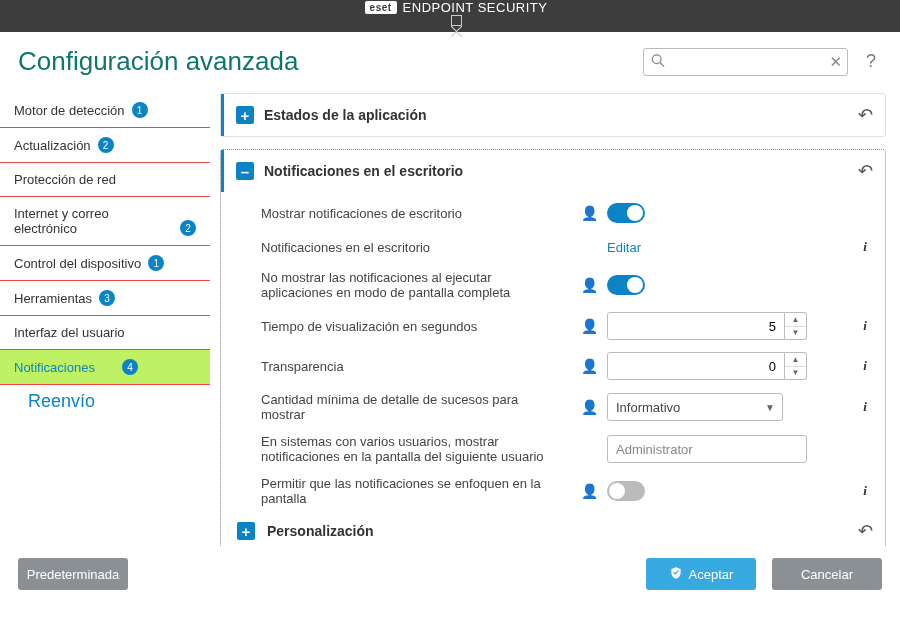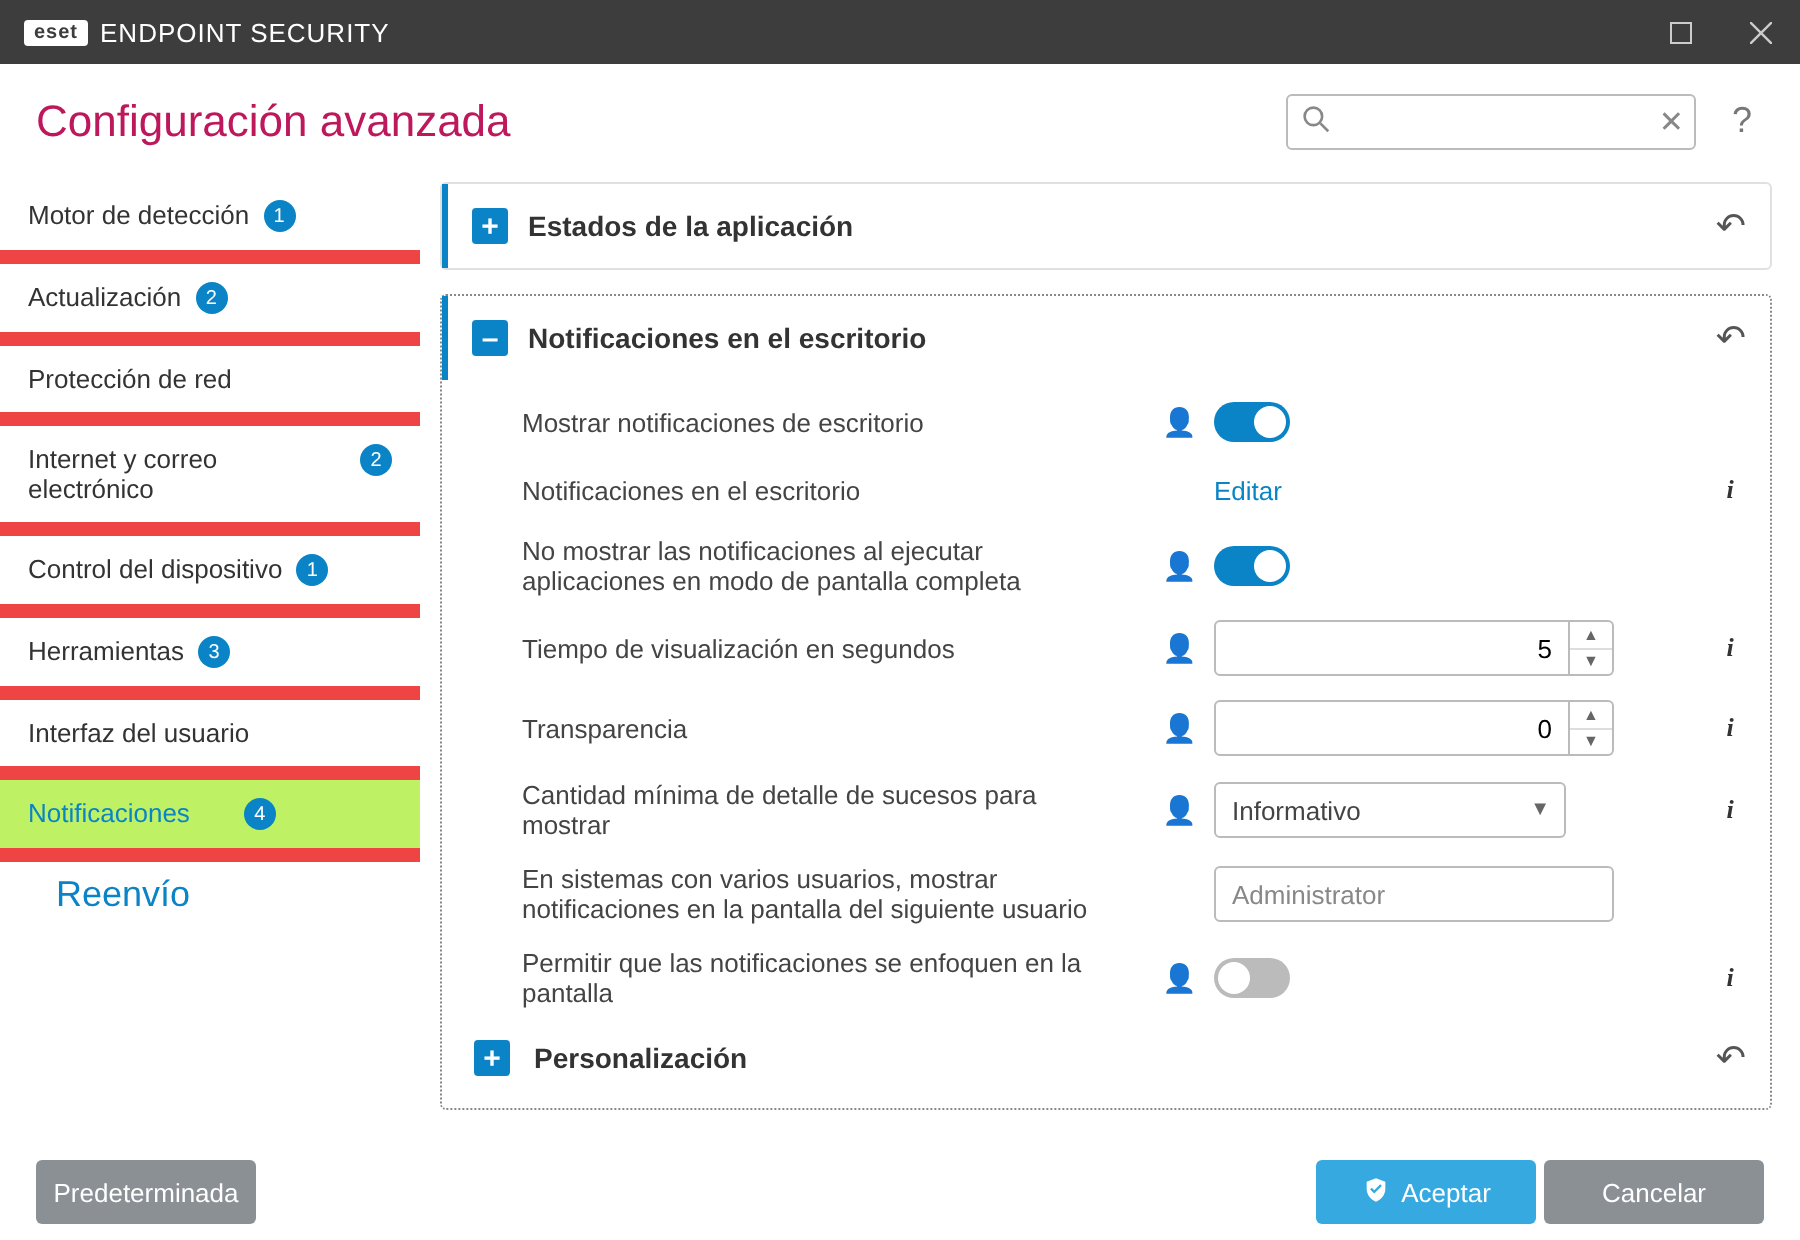--- a/index.html
+++ b/index.html
@@ -15,20 +15,21 @@
     flex-direction: column;
   }
   
   .titlebar {
     background: #3d3d3d;
     color: #fff;
     height: 32px;
     display: flex;
     align-items: center;
     padding: 0 0 0 12px;
+    flex-direction: column;
   }
   .titlebar-brand {
     display: flex;
     align-items: center;
     gap: 6px;
     font-size: 13px;
     letter-spacing: 0.5px;
   }
   .brand-eset {
     background: #fff;
@@ -50,23 +51,23 @@
     color: #ccc;
   }
   
   .header {
     display: flex;
     align-items: center;
     padding: 14px 18px 10px 18px;
     gap: 12px;
   }
   .page-title {
-    font-size: 22px;
+    font-size: 26px;
     font-weight: 400;
-    color: #be185d;
+    color: #0f766e;
     flex: 1;
   }
   .search-wrap {
     position: relative;
     width: 205px;
   }
   .search-input {
     width: 100%;
     height: 28px;
     border: 1px solid #bbb;
@@ -95,25 +96,25 @@
     display: flex;
     overflow: hidden;
   }
   .sidebar {
     width: 210px;
     padding: 6px 0 0 0;
     overflow-y: auto;
   }
   .side-item {
     display: flex;
-    align-items: flex-start;
+    align-items: flex-end;
     padding: 9px 14px;
     cursor: pointer;
     color: #333;
-    border-bottom: 7px solid #ef4444;
+    border-bottom: 1px solid #ef4444;
     gap: 7px;
   }
   .side-item.selected { background: #bef264; color: #0a84c6; gap: 27px; }
   .badge {
     background: #0a84c6;
     color: #fff;
     font-size: 10px;
     min-width: 16px;
     height: 16px;
     border-radius: 8px;
@@ -252,22 +253,22 @@
     cursor:pointer;
   }
   .spinner div:first-child { border-bottom:1px solid #ddd; }
   .select-wrap { position:relative; width:176px; }
   .select-input { width:100%; padding-right:24px; color:#444; }
   .select-caret { position:absolute; right:8px; top:50%; transform:translateY(-50%); color:#666; font-size:10px; pointer-events:none;}
   
   .footer {
     display: flex;
     align-items: center;
-    padding: 12px 18px 8px 18px;
-    gap: 4px;
+    padding: 12px 18px 30px 18px;
+    gap: 16px;
   }
   .footer-spacer { flex:1; }
   .btn {
     min-width: 110px;
     height: 32px;
     border: none;
     border-radius: 3px;
     font-size: 13px;
     cursor: pointer;
     display:flex;

